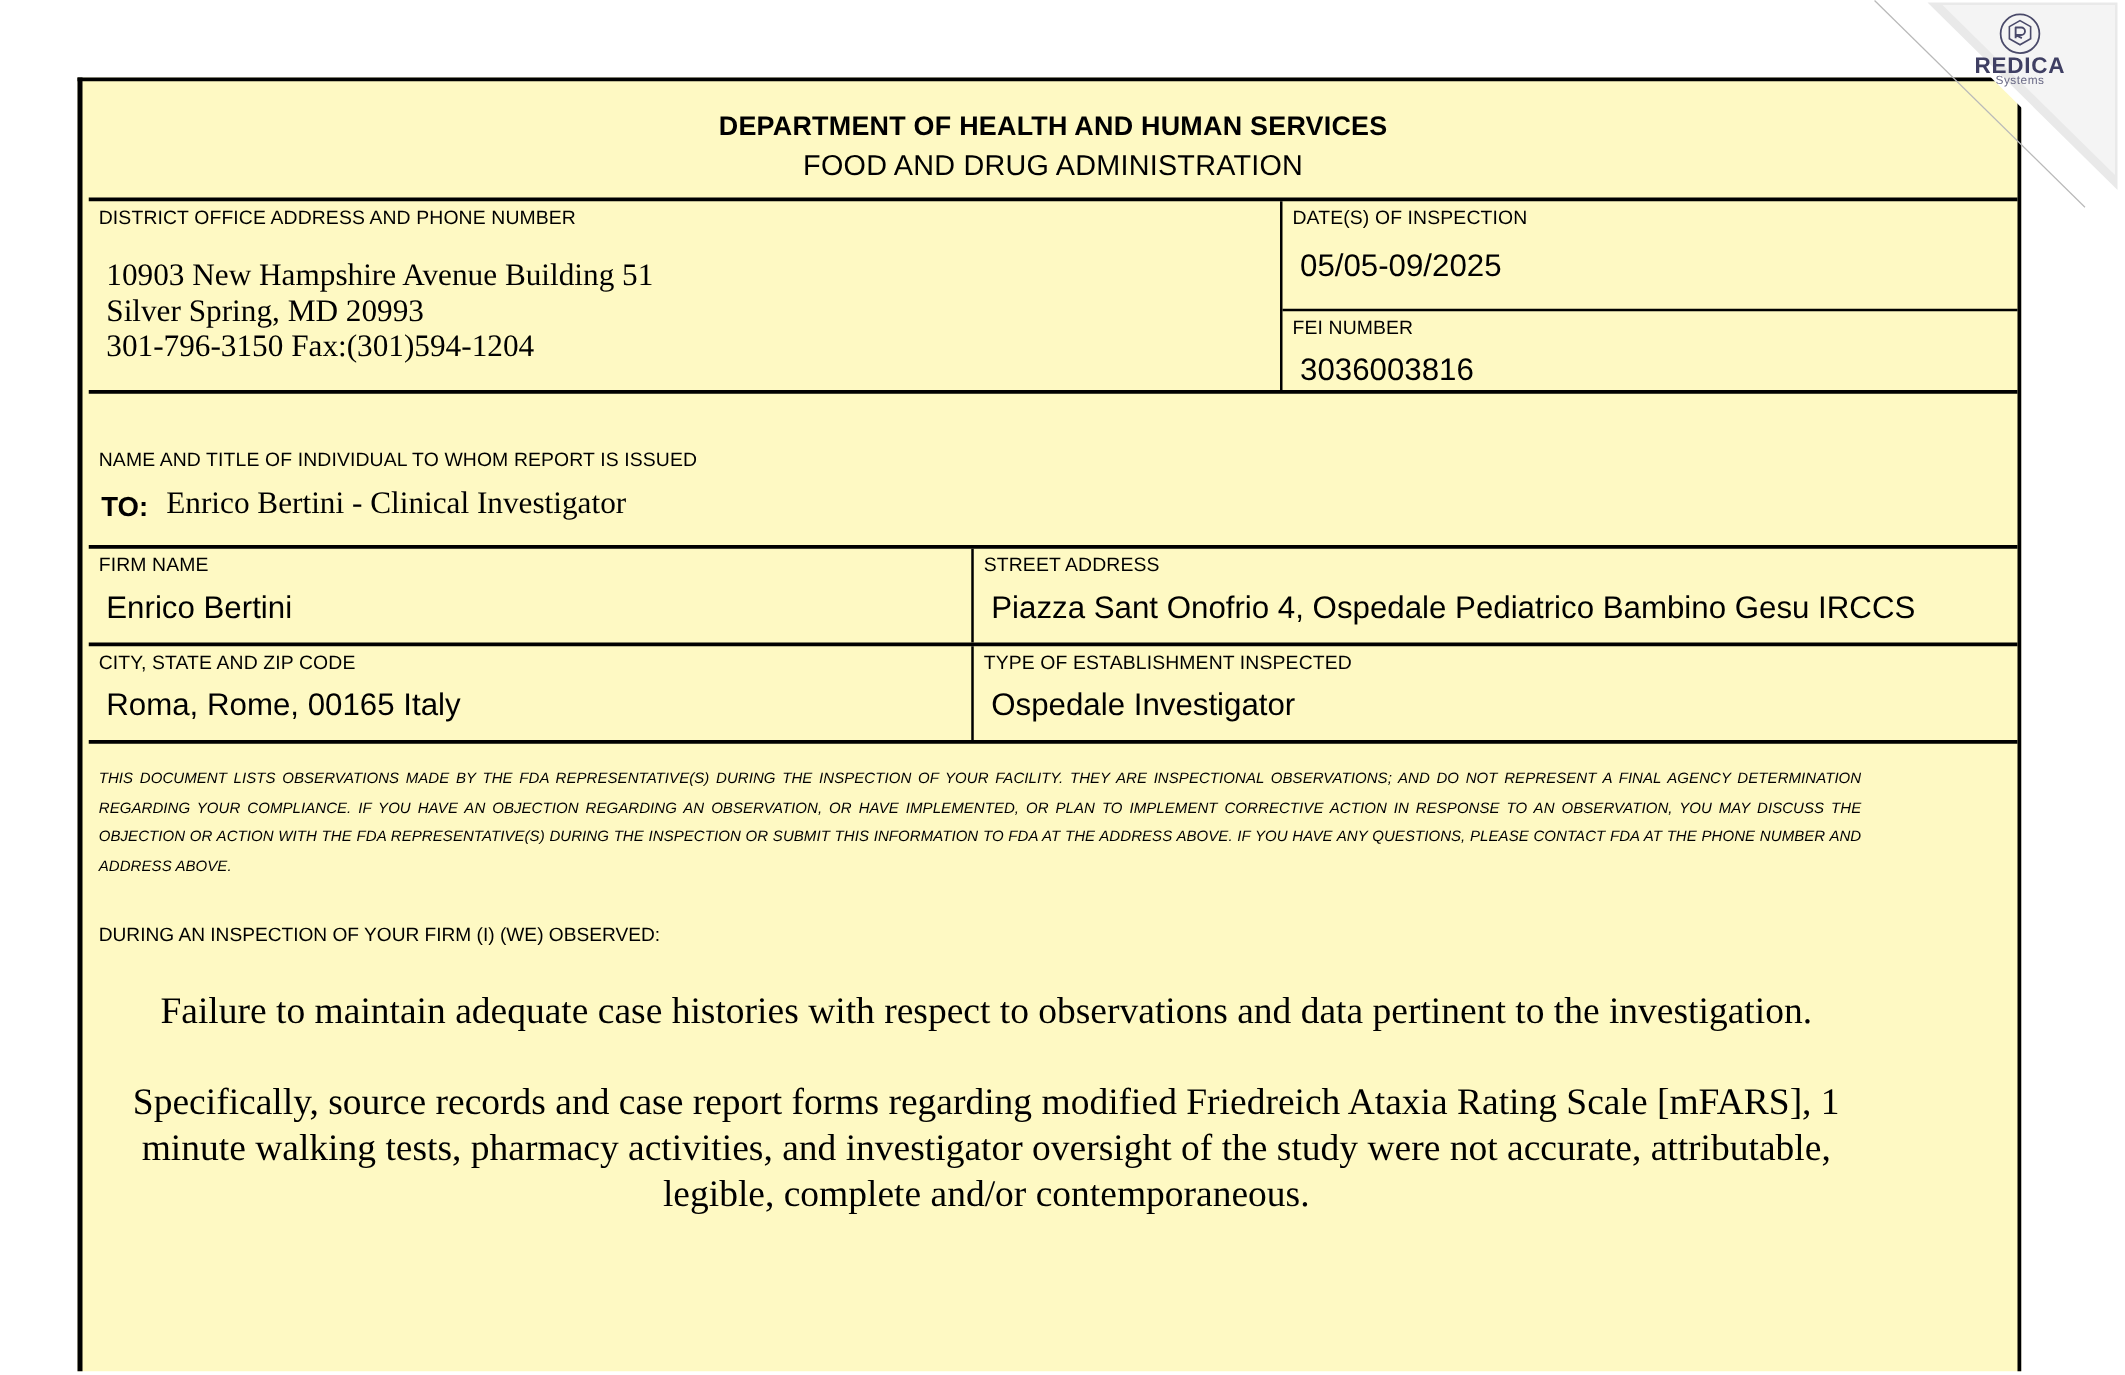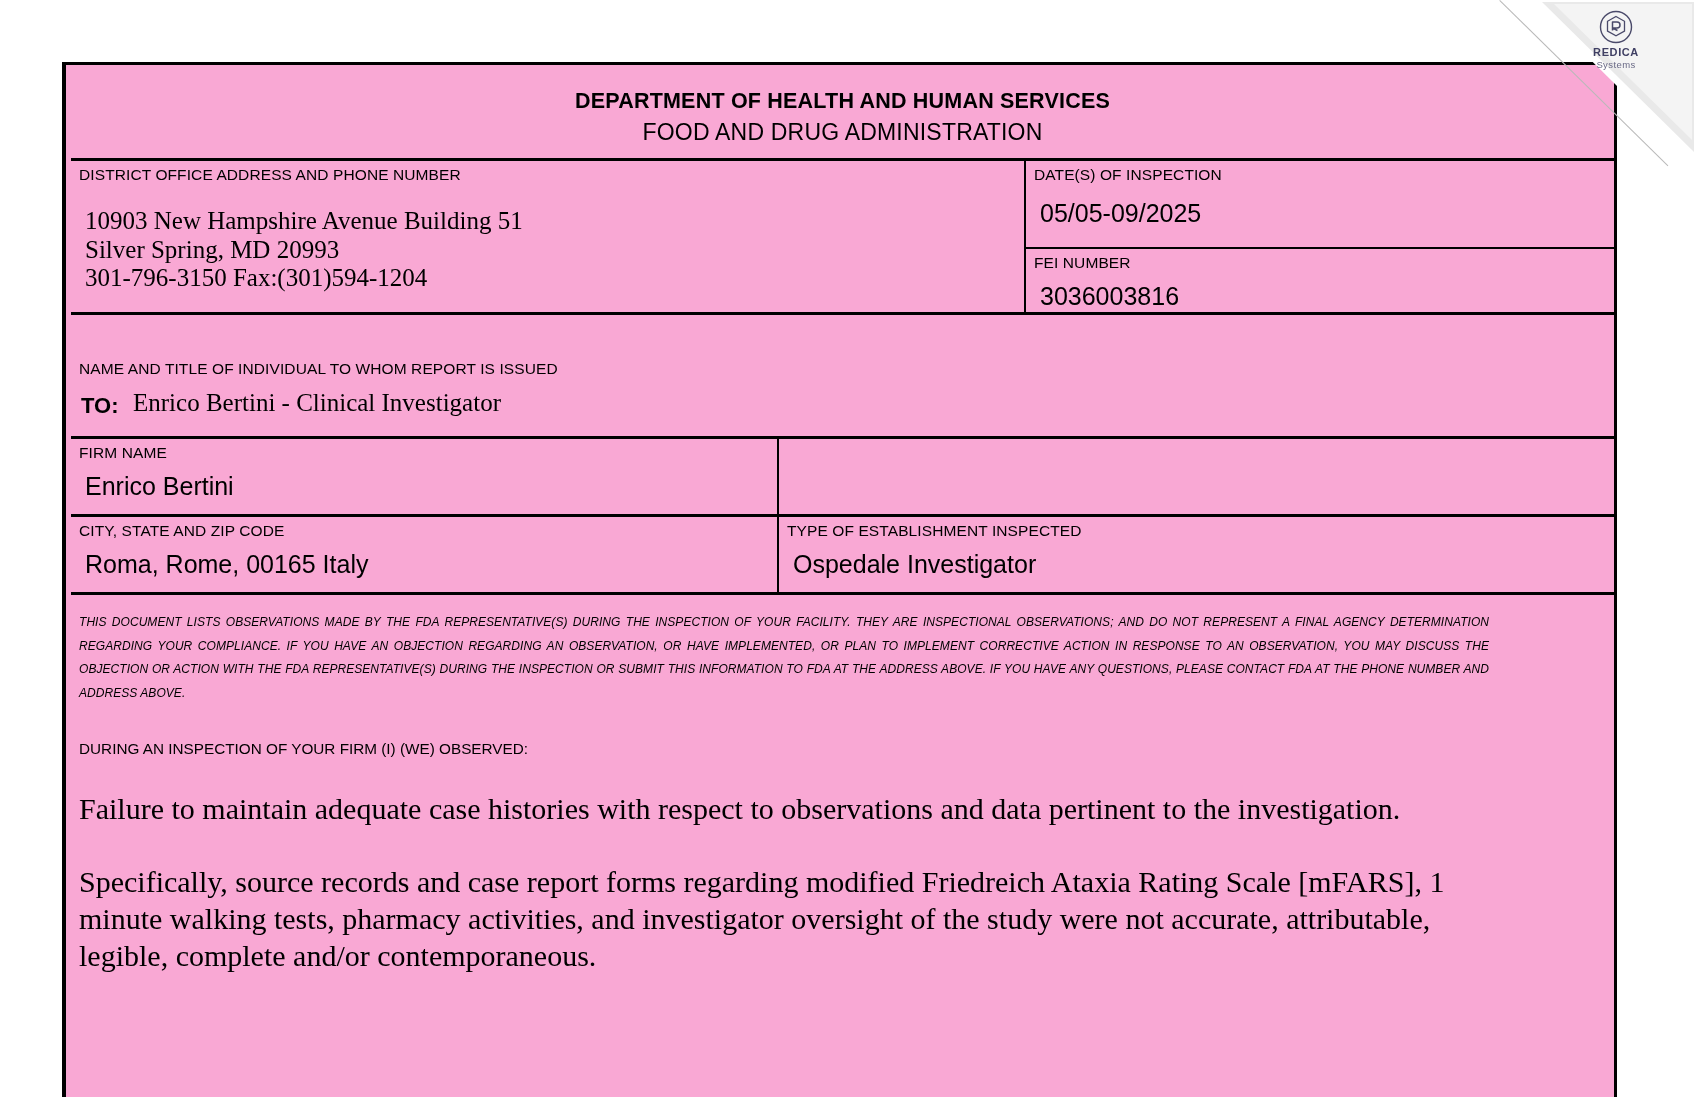--- a/index.html
+++ b/index.html
@@ -29,21 +29,21 @@
   #doc-frame {
     position: absolute;
     left: 62px;
     top: 62px;
     width: 1555px;
     height: 1035px;
     border-left: 4px solid #000;
     border-top: 3px solid #000;
     border-right: 3px solid #000;
     box-sizing: border-box;
-    background: #f9a8d4;
+    background: #fef9c3;
   }
   
   #doc-frame::before {
     content: "";
     position: absolute;
     left: 5px; top: 0; bottom: 0;
     width: 1px;
     background: #000;
     opacity: 0.0;
   }
@@ -247,20 +247,21 @@
     position: absolute;
     left: 8px;
     top: 725px;
     width: 1420px;
   }
   .obs-para {
     font-family: "Liberation Serif", serif;
     font-size: 30px;
     line-height: 37px;
     margin: 0 0 36px 0;
+    text-align: center;
   }
 
   
   #curl-wrap {
     position: absolute;
     right: 0;
     top: 0;
     width: 210px;
     height: 200px;
     pointer-events: none;
@@ -310,21 +311,21 @@
     text-align: center;
     color: #4a4a6a;
     font-family: "Liberation Sans", sans-serif;
   }
   #wm-badge {
     width: 34px;
     height: 34px;
     margin: 0 auto 2px auto;
   }
   #wm-name {
-    font-size: 11px;
+    font-size: 18px;
     font-weight: bold;
     letter-spacing: 0.6px;
     color: #3f3f63;
     line-height: 13px;
   }
   #wm-sub {
     font-size: 9.5px;
     letter-spacing: 0.4px;
     color: #6a6a86;
     line-height: 11px;
@@ -367,20 +368,24 @@
       <div class="row" id="row-to">
         <div class="flabel">NAME AND TITLE OF INDIVIDUAL TO WHOM REPORT IS ISSUED</div>
         <div id="to-prefix">TO:</div>
         <div id="to-value">Enrico Bertini - Clinical Investigator</div>
       </div>
 
       <div class="row" id="row-firm">
         <div class="cell" id="cell-firm">
           <div class="flabel">FIRM NAME</div>
           <div class="fvalue" style="top:33px;">Enrico Bertini</div>
+        </div>
+        <div class="cell" id="cell-street">
+          <div class="flabel">STREET ADDRESS</div>
+          <div class="fvalue" style="top:33px;">Piazza Sant Onofrio 4, Ospedale Pediatrico Bambino Gesu IRCCS</div>
         </div>
       </div>
 
       <div class="row" id="row-city">
         <div class="cell" id="cell-city">
           <div class="flabel">CITY, STATE AND ZIP CODE</div>
           <div class="fvalue" style="top:33px;text-align:center;">Roma, Rome, 00165 Italy</div>
         </div>
         <div class="cell" id="cell-type">
           <div class="flabel">TYPE OF ESTABLISHMENT INSPECTED</div>

